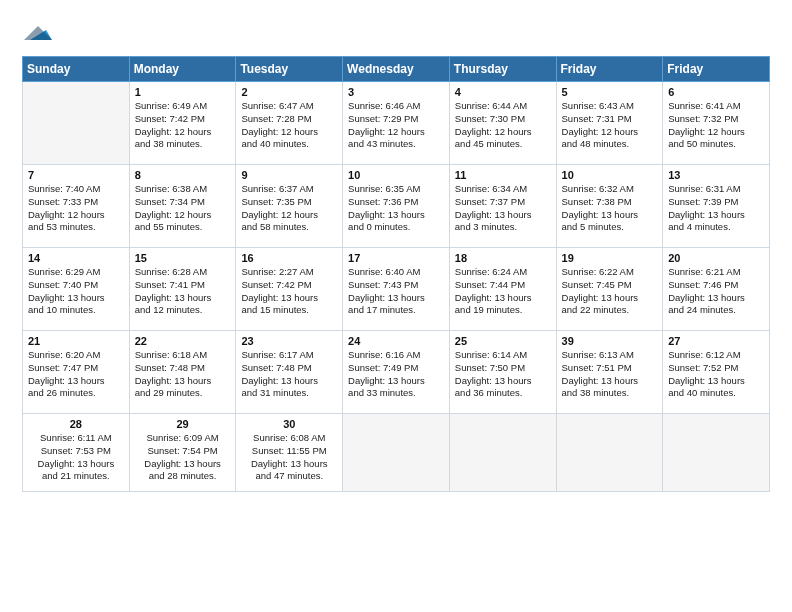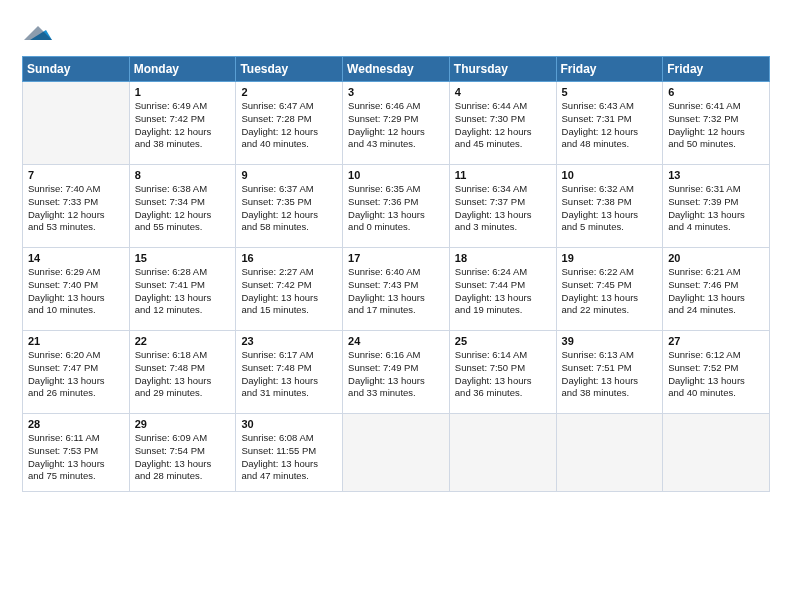--- a/index.html
+++ b/index.html
@@ -70,20 +70,21 @@
       height: 83px;
       background: #fff;
       font-size: 9.5px;
       color: #222;
     }
     .cal-cell.empty {
       background: #f5f5f5;
     }
     .cal-cell.last-row {
       height: 78px;
+      text-align: center;
     }
     .day-num {
       font-weight: bold;
       font-size: 11px;
       margin-bottom: 2px;
       color: #111;
     }
     .cell-line {
       line-height: 1.35;
     }
@@ -319,21 +320,21 @@
             <div class="cell-line">Daylight: 13 hours</div>
             <div class="cell-line">and 40 minutes.</div>
           </td>
         </tr>
         <tr>
           <td class="cal-cell last-row">
             <div class="day-num">28</div>
             <div class="cell-line">Sunrise: 6:11 AM</div>
             <div class="cell-line">Sunset: 7:53 PM</div>
             <div class="cell-line">Daylight: 13 hours</div>
-            <div class="cell-line">and 75 minutes.</div>
+            <div class="cell-line">and 21 minutes.</div>
           </td>
           <td class="cal-cell last-row">
             <div class="day-num">29</div>
             <div class="cell-line">Sunrise: 6:09 AM</div>
             <div class="cell-line">Sunset: 7:54 PM</div>
             <div class="cell-line">Daylight: 13 hours</div>
             <div class="cell-line">and 28 minutes.</div>
           </td>
           <td class="cal-cell last-row">
             <div class="day-num">30</div>

